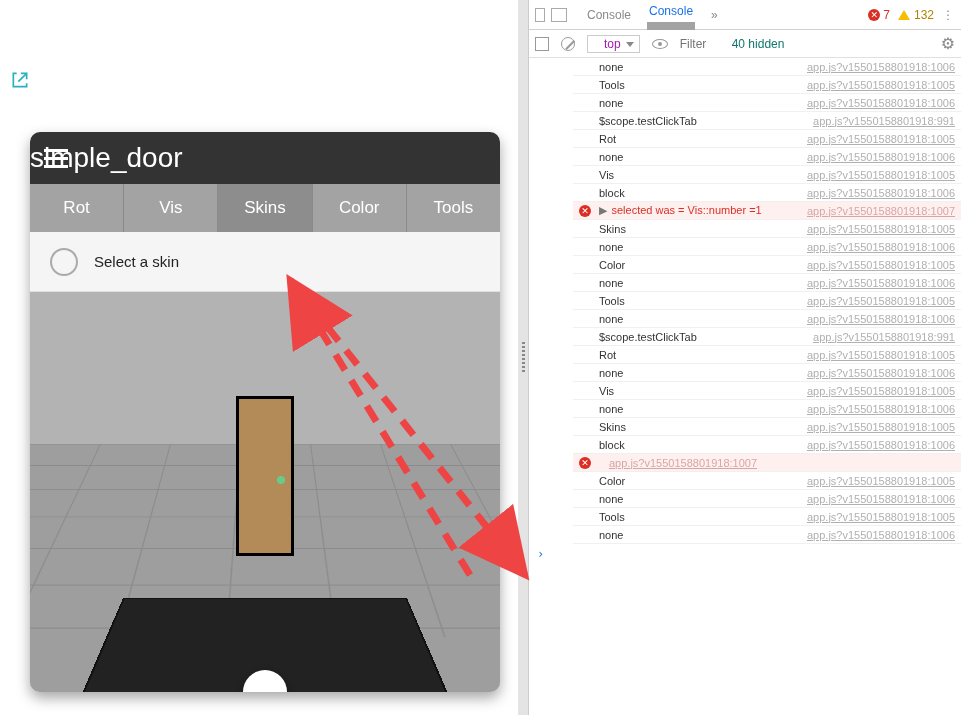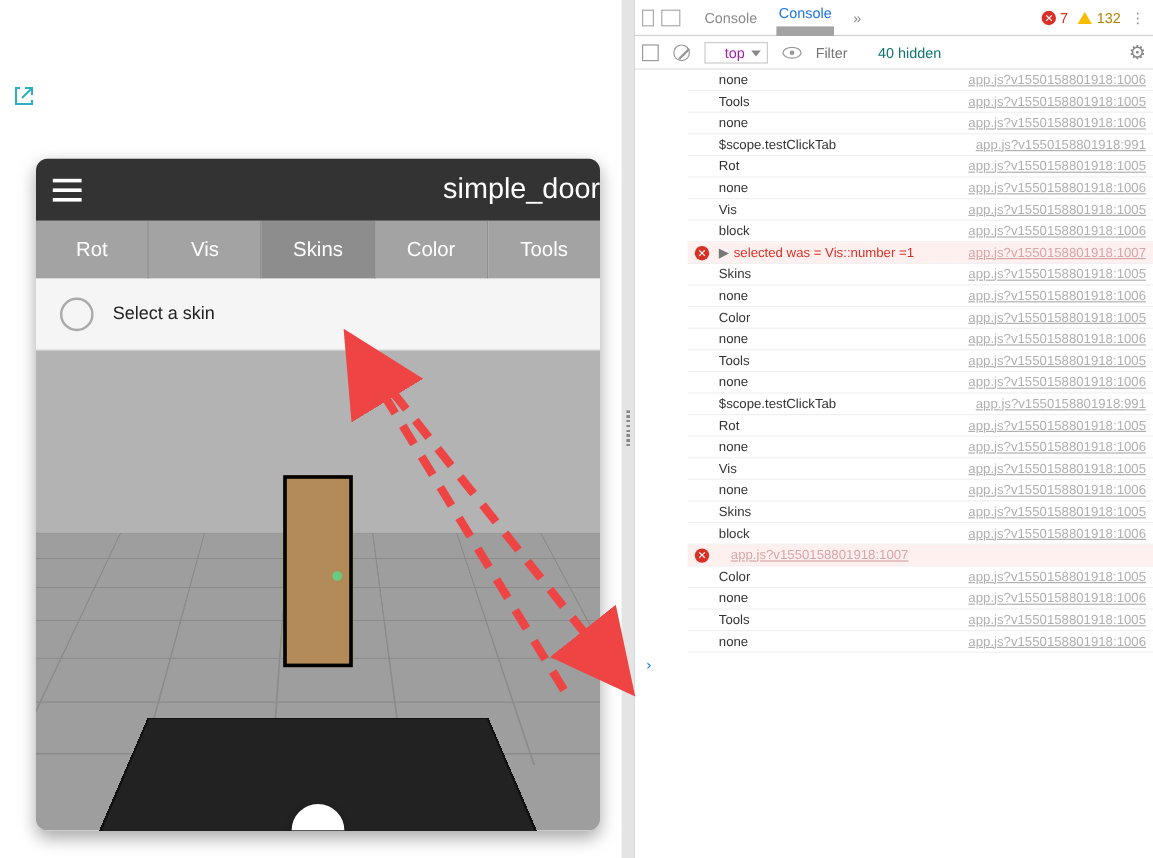--- a/index.html
+++ b/index.html
@@ -19,21 +19,21 @@
 .clone-btn .inner { width: 18px; height: 14px; background: #7cb342; position: relative; }
 .clone-btn .inner::after { content: ""; position: absolute; right: -4px; bottom: -3px; width: 12px; height: 9px; background: #7cb342; border: 2px solid #fff; }
 
 .popout { position: absolute; left: 10px; top: 70px; color: #29b0c3; }
 
 
 .phone { position: absolute; left: 30px; top: 132px; width: 470px; height: 560px; border-radius: 10px; background: #fff; box-shadow: 0 6px 14px rgba(0,0,0,.35); overflow: hidden; }
 .phone-title { height: 52px; background: #333; color: #fff; display: flex; align-items: center; }
 .hamburger { width: 52px; height: 52px; display: flex; flex-direction: column; justify-content: center; align-items: center; gap: 5px; cursor: pointer; }
 .hamburger span { display: block; width: 24px; height: 3px; background: #fff; }
-.phone-title-text { flex: 1; text-align: right; font-size: 24px; margin-left: -52px; }
+.phone-title-text { flex: 1; text-align: left; font-size: 28px; margin-left: -52px; }
 
 .tabs { display: flex; height: 48px; }
 .tab { flex: 1; background: #a3a3a3; color: #fff; font-size: 17px; display: flex; align-items: center; justify-content: center; border-right: 1px solid #8a8a8a; cursor: pointer; }
 .tab:last-child { border-right: none; }
 .tab.active { background: #8d8d8d; }
 
 .skin-row { height: 60px; background: #f5f5f5; display: flex; align-items: center; padding: 0 20px; gap: 16px; border-bottom: 1px solid #e0e0e0; }
 .radio { width: 28px; height: 28px; border-radius: 50%; border: 2px solid #aaa; cursor: pointer; }
 .skin-label { font-size: 15px; color: #222; }
 

